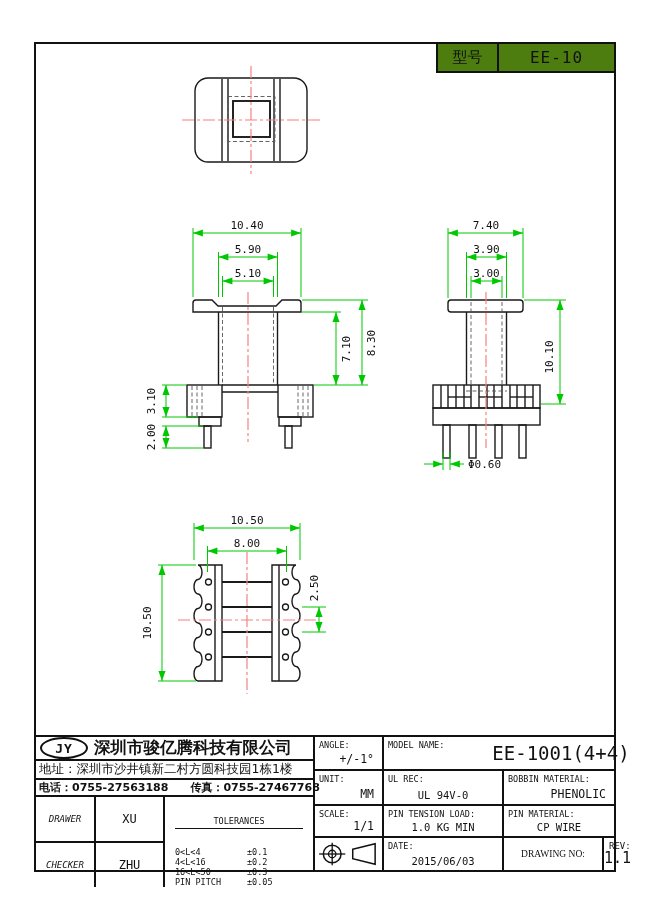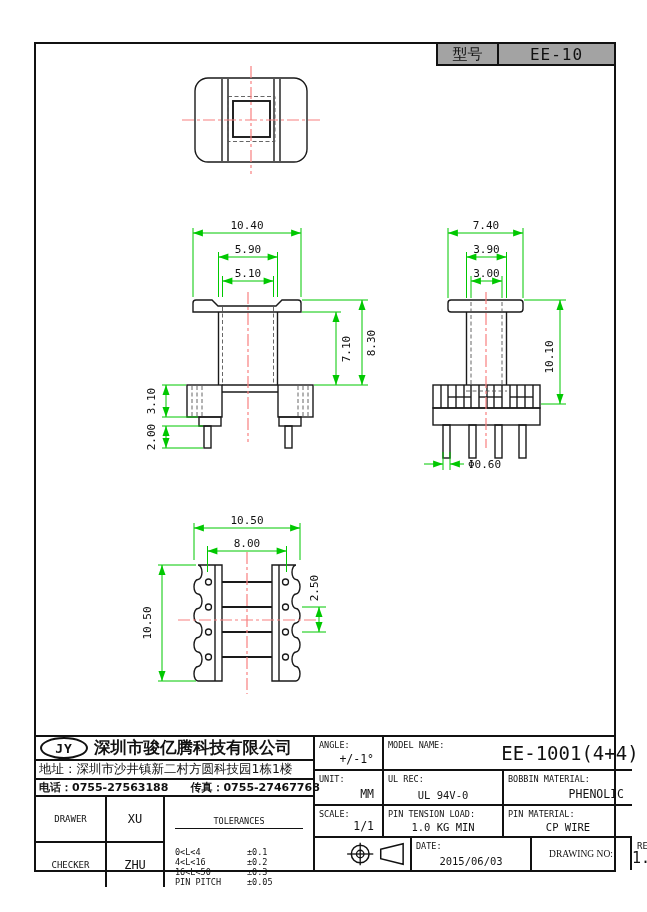--- a/index.html
+++ b/index.html
@@ -1,22 +1,22 @@
 <!DOCTYPE html>
 <html><head>
 <meta charset="utf-8">
 <style>
   html,body{margin:0;padding:0;background:#fff;}
   .page{position:relative;width:647px;height:912px;background:#fff;overflow:hidden;
         font-family:"DejaVu Sans Mono", monospace;color:#111;}
   .frame{position:absolute;left:34px;top:42px;width:582px;height:830px;
          border:2px solid #111;box-sizing:border-box;}
   
-  .model-box{position:absolute;left:436px;top:42px;width:180px;height:24px;
-             border:2px solid #111;box-sizing:border-box;display:flex;background:#a3a3a3;justify-content:center;}
+  .model-box{position:absolute;left:436px;top:42px;width:180px;height:31px;
+             border:2px solid #111;box-sizing:border-box;display:flex;background:#4d7c0f;justify-content:center;}
   .model-box .cell-label{width:59px;border-right:2px solid #111;display:flex;align-items:center;
              justify-content:center;font-family:"DejaVu Sans", sans-serif;font-size:15px;}
   .model-box .cell-value{flex:1;display:flex;align-items:center;justify-content:center;
              font-size:16px;letter-spacing:1px;}
   
   svg.draw{position:absolute;left:0;top:0;}
   .k{stroke:#1a1a1a;fill:none;stroke-width:1.4;}
   .k2{stroke:#1a1a1a;fill:none;stroke-width:1.9;}
   .kf{stroke:#1a1a1a;fill:#fff;stroke-width:1.3;}
   .hid{stroke:#555;fill:none;stroke-width:0.9;stroke-dasharray:4 2.5;}
@@ -35,32 +35,32 @@
   .company{font-family:"DejaVu Sans", sans-serif;font-weight:700;font-size:16.5px;margin-left:6px;white-space:nowrap;}
   .row-address{height:22px;border-bottom:2px solid #111;display:flex;align-items:center;padding:0 3px;
         font-family:"DejaVu Sans", sans-serif;font-weight:400;font-size:12.5px;white-space:nowrap;}
   .row-phone{height:19px;border-bottom:2px solid #111;display:flex;align-items:center;padding:0 3px;
         font-family:"DejaVu Sans", sans-serif;font-weight:700;font-size:11px;white-space:nowrap;}
   .row-phone .fax{margin-left:22px;}
   .tb-grid{flex:1;display:flex;}
   .sign-col{width:129px;display:flex;flex-direction:column;border-right:2px solid #111;}
   .sign-row{flex:1;display:flex;}
   .sign-row.first{border-bottom:2px solid #111;}
-  .sign-label{width:71px;border-right:2px solid #111;display:flex;align-items:center;justify-content:center;
-        font-size:9px;}
+  .sign-label{width:60px;border-right:2px solid #111;display:flex;align-items:center;justify-content:center;
+        font-size:9px;font-style:italic;}
   .sign-name{flex:1;display:flex;align-items:center;justify-content:center;font-size:12px;}
   .tol-col{flex:1;display:flex;flex-direction:column;padding:1px 0 0 0;}
   .tol-head{height:15px;border-bottom:1.5px solid #111;margin:16px 10px;display:flex;align-items:center;
         justify-content:center;font-size:8.5px;}
   .tol-list{flex:1;padding:2px 0 0 10px;display:flex;flex-direction:column;justify-content:space-evenly;}
   .tol-row{display:flex;font-size:8.5px;line-height:10px;}
   .tol-range{width:72px;}
   .tbr-row{display:flex;border-bottom:2px solid #111;}
   .tbr-row:last-child{border-bottom:none;}
-  .h36{height:34px;} .h35{height:35px;} .h33{height:32px;} .hlast{flex:1;margin-left:28px;}
+  .h36{height:34px;} .h35{height:35px;} .h33{height:32px;} .hlast{flex:1;}
   .cell{position:relative;border-right:2px solid #111;}
   .cell:last-child{border-right:none;}
   .w69{width:69px;} .w105{width:120px;} .w86{width:100px;font-family:Liberation Serif, serif;} .wfill{flex:1;}
   .sm{position:absolute;left:4px;top:3px;font-size:8.5px;white-space:nowrap;}
   .val-br{position:absolute;right:8px;bottom:3px;font-size:11.5px;}
   .val-cb{position:absolute;left:0;right:0;bottom:3px;text-align:center;font-size:10.5px;}
   .model-name-val{position:absolute;left:92px;right:4px;top:0;bottom:0;display:flex;align-items:center;
         justify-content:center;font-size:19px;white-space:nowrap;margin-left:36px;}
   .center-label{position:absolute;inset:0;display:flex;align-items:center;justify-content:center;font-size:9.5px;}
   .rev-label{position:absolute;left:5px;top:3px;font-size:9px;}

